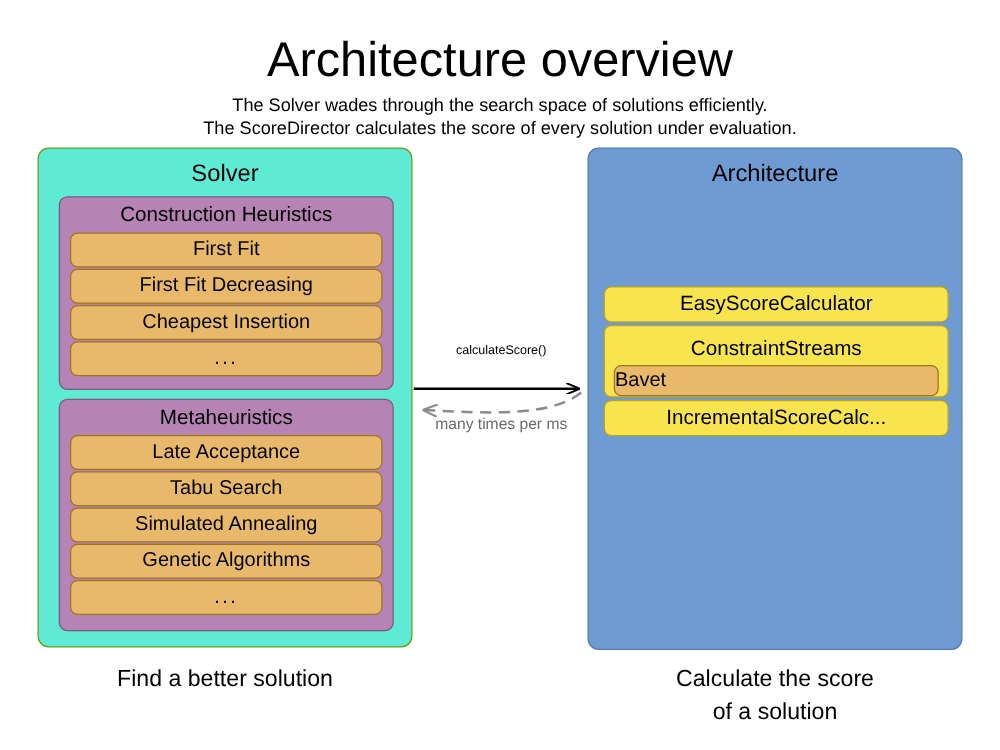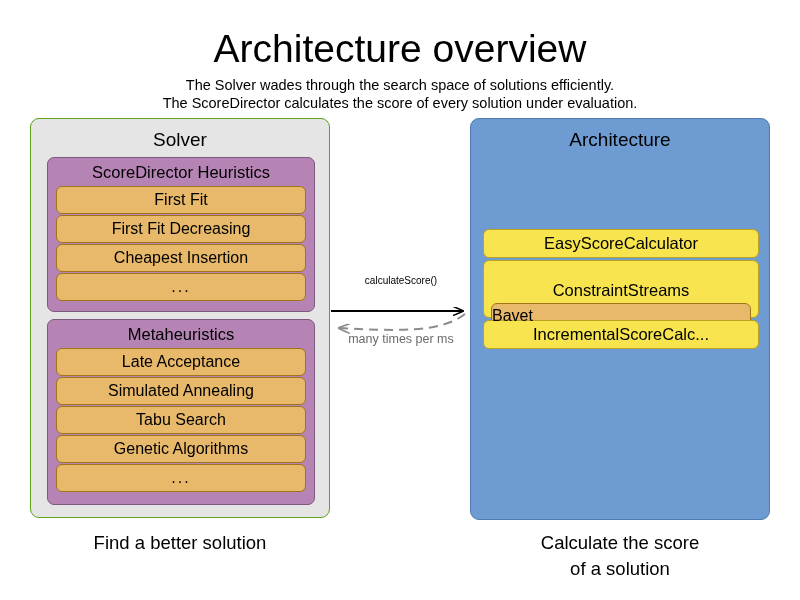--- a/index.html
+++ b/index.html
@@ -44,21 +44,21 @@
     position: absolute;
     box-sizing: border-box;
     border-radius: 9px;
     border: 1px solid rgba(0,0,0,0.35);
   }
   #solver-panel {
     left: 30px;
     top: 118px;
     width: 300px;
     height: 400px;
-    background: #e5e5e5;
+    background: #5eead4;
     border-color: #5fa318;
   }
   #scoredirector-panel {
     left: 470px;
     top: 118px;
     width: 300px;
     height: 402px;
     background: #6e9bd2;
     border-color: #4f7bb0;
   }
@@ -138,21 +138,21 @@
     text-align: center;
     font-size: 16.5px;
     margin-bottom: 2px;
   }
   .item-yellow.simple {
     height: 29px;
     line-height: 27px;
   }
   .item-yellow.with-child {
     height: 58px;
-    padding-top: 16px;
+    padding-top: 5px;
   }
   .yellow-label {
     height: 26px;
     line-height: 26px;
     font-size: 16.5px;
   }
   .nested-orange {
     box-sizing: border-box;
     margin: 0 7px 4px 7px;
     background: #e8b96a;
@@ -216,35 +216,35 @@
 <div id="header">
   <div id="title">Architecture overview</div>
   <div class="subtitle" id="subtitle1">The Solver wades through the search space of solutions efficiently.</div>
   <div class="subtitle" id="subtitle2">The ScoreDirector calculates the score of every solution under evaluation.</div>
 </div>
 
 <div class="panel" id="solver-panel">
   <div class="panel-title">Solver</div>
 
   <div class="group" id="group-ch">
-    <div class="group-title">ScoreDirector Heuristics</div>
+    <div class="group-title">Construction Heuristics</div>
     <div class="group-items">
       <div class="item-orange">First Fit</div>
       <div class="item-orange">First Fit Decreasing</div>
       <div class="item-orange">Cheapest Insertion</div>
       <div class="item-orange ellipsis">...</div>
     </div>
   </div>
 
   <div class="group" id="group-mh">
     <div class="group-title">Metaheuristics</div>
     <div class="group-items">
       <div class="item-orange">Late Acceptance</div>
+      <div class="item-orange">Tabu Search</div>
       <div class="item-orange">Simulated Annealing</div>
-      <div class="item-orange">Tabu Search</div>
       <div class="item-orange">Genetic Algorithms</div>
       <div class="item-orange ellipsis">...</div>
     </div>
   </div>
 </div>
 
 <div class="panel" id="scoredirector-panel">
   <div class="panel-title">Architecture</div>
 
   <div class="sd-stack">

